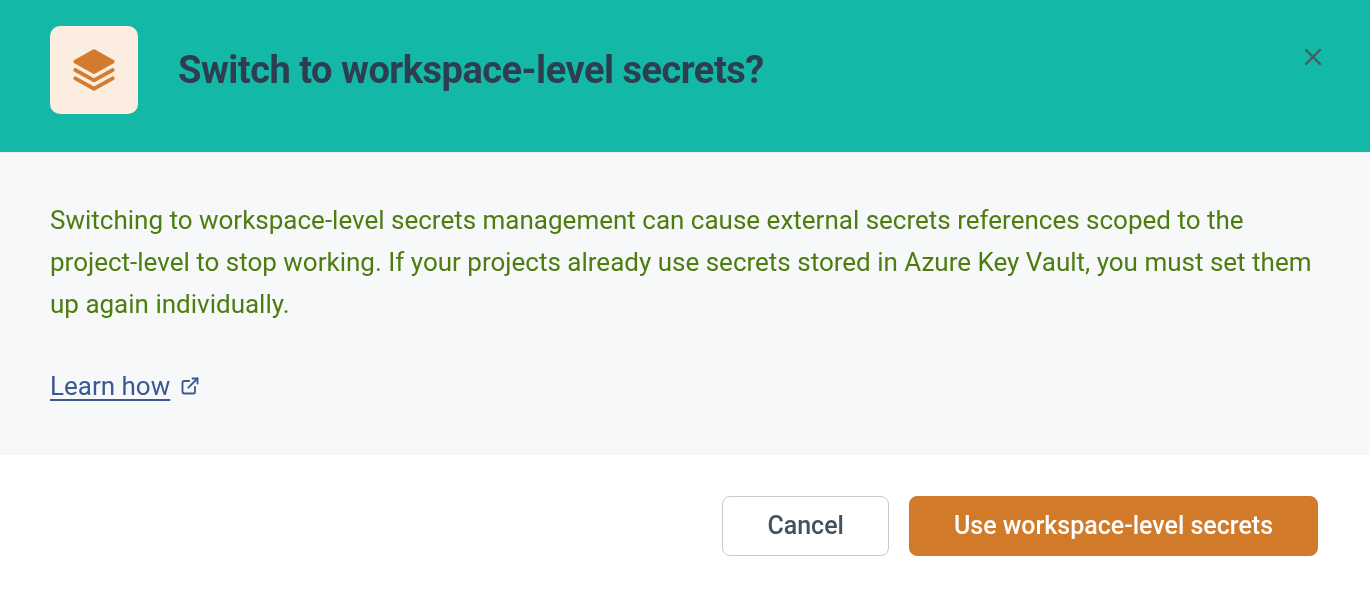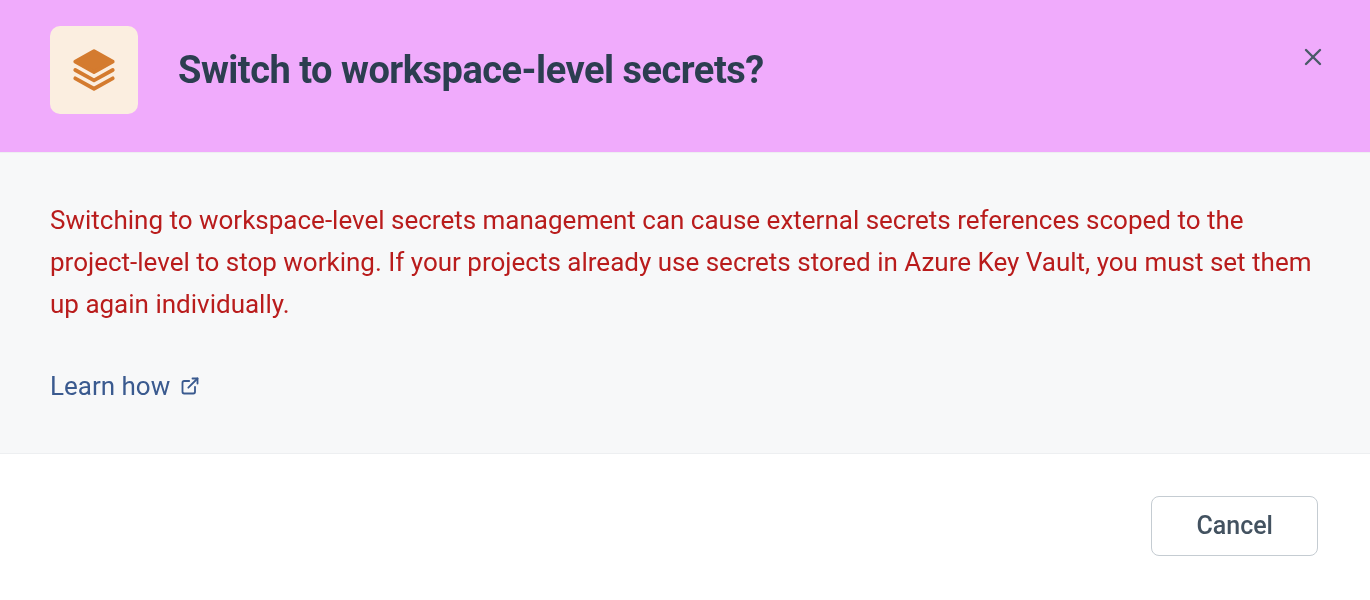--- a/index.html
+++ b/index.html
@@ -17,21 +17,21 @@
     .dialog {
       width: 100%;
       display: flex;
       flex-direction: column;
     }
     .dialog-header {
       display: flex;
       align-items: center;
       padding: 26px 50px 38px 50px;
       position: relative;
-      background: #f0abfc;
+      background: #14b8a6;
     }
     .icon-box {
       width: 88px;
       height: 88px;
       background: #fbeee0;
       border-radius: 10px;
       display: flex;
       align-items: center;
       justify-content: center;
       flex-shrink: 0;
@@ -59,28 +59,29 @@
     }
     .dialog-body {
       background: #f7f8f9;
       padding: 46px 50px 52px 50px;
       border-top: 1px solid #edeff1;
       border-bottom: 1px solid #edeff1;
     }
     .body-text {
       font-size: 26px;
       line-height: 1.62;
-      color: #b91c1c;
+      color: #4d7c0f;
       margin-bottom: 46px;
     }
     .learn-link {
       display: inline-flex;
       align-items: center;
       font-size: 26px;
       color: #3a5a8f;
+      text-decoration: underline;
       text-underline-offset: 4px;
       cursor: pointer;
       gap: 10px;
       text-align: right;
     }
     .learn-link .ext-icon {
       color: #3a5a8f;
     }
     .dialog-footer {
       display: flex;
@@ -137,14 +138,15 @@
       <svg class="ext-icon" width="20" height="20" viewBox="0 0 24 24" fill="none" stroke="currentColor" stroke-width="2.2" stroke-linecap="round" stroke-linejoin="round">
         <path d="M18 13v6a2 2 0 0 1-2 2H5a2 2 0 0 1-2-2V8a2 2 0 0 1 2-2h6"></path>
         <polyline points="15 3 21 3 21 9"></polyline>
         <line x1="10" y1="14" x2="21" y2="3"></line>
       </svg>
     </a>
   </div>
 
   <div class="dialog-footer">
     <button class="btn btn-secondary">Cancel</button>
+    <button class="btn btn-primary">Use workspace-level secrets</button>
   </div>
 </div>
 
 </body></html>

